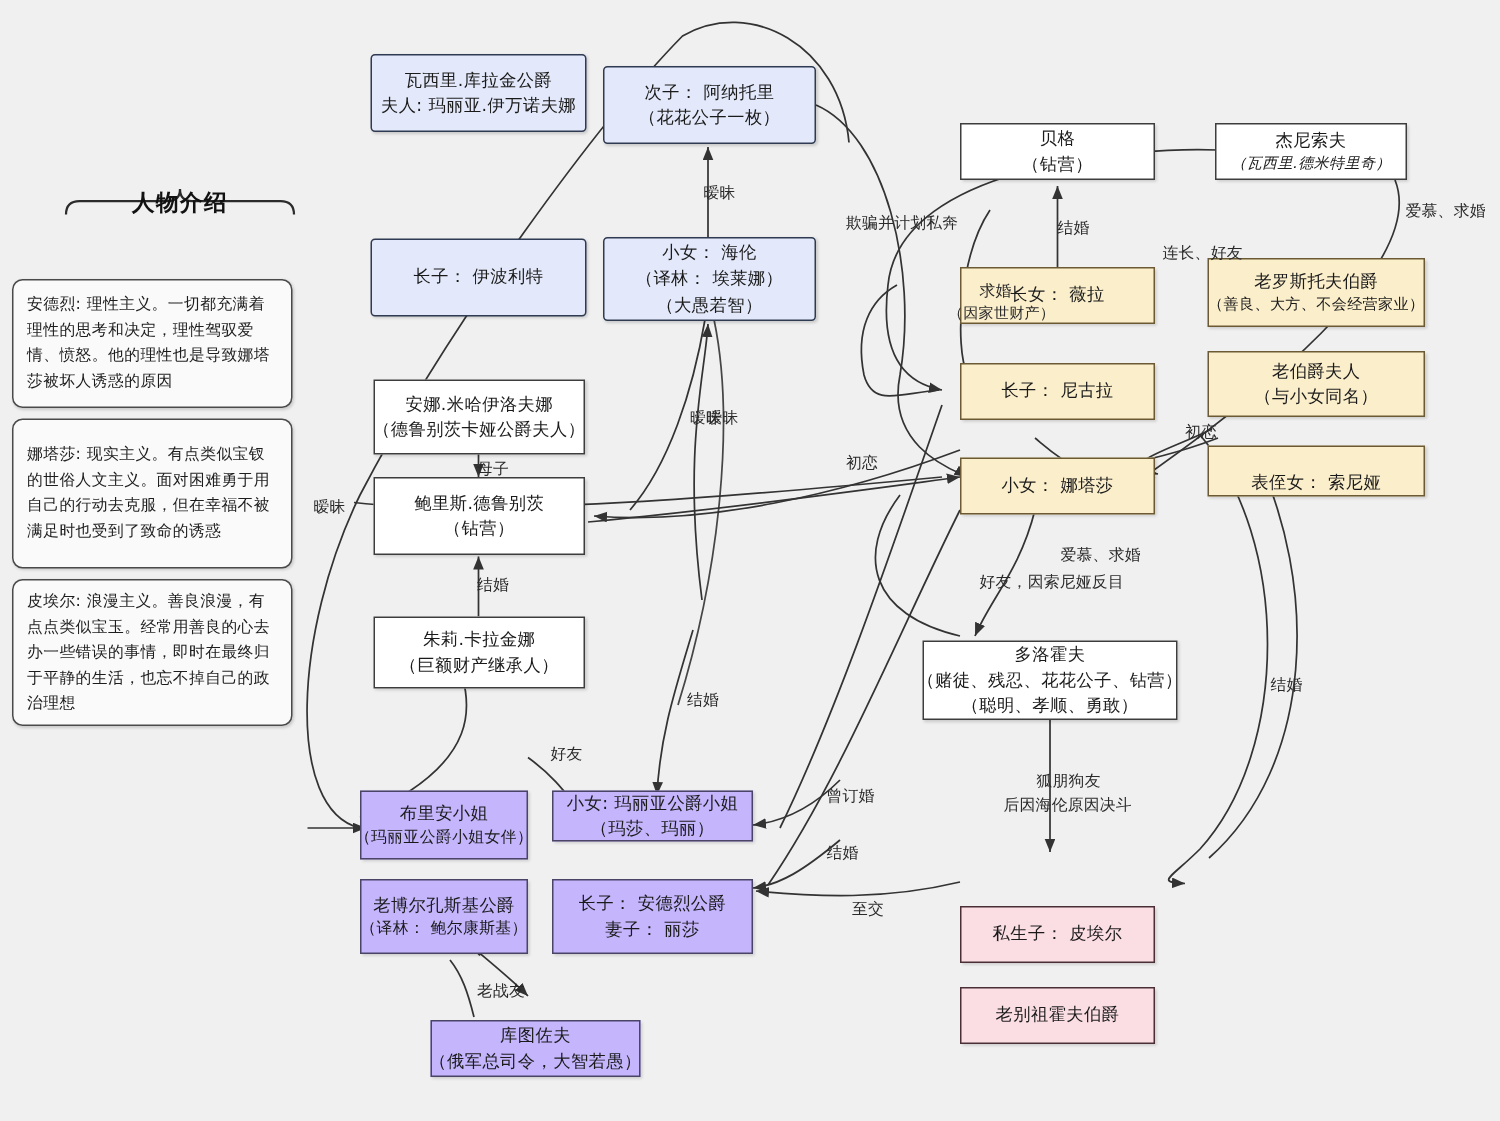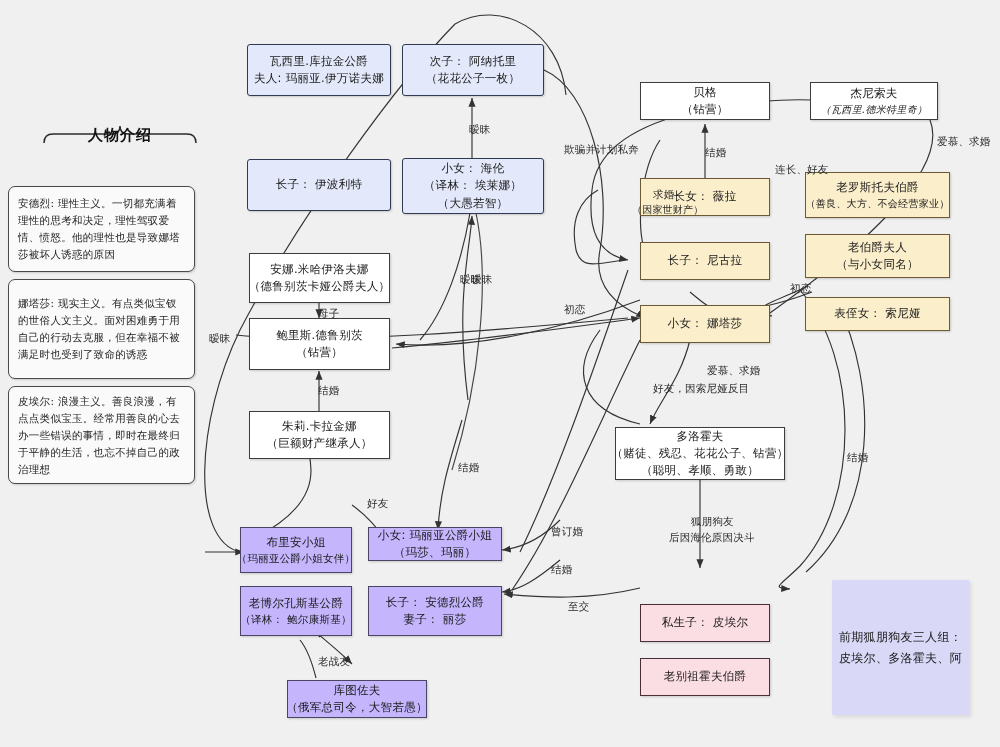--- a/index.html
+++ b/index.html
@@ -140,21 +140,21 @@
   <div class="node n-note" style="left:8px;top:186px;width:187px;height:86px;">
     <span class="ln" style="white-space:normal;">安德烈: 理性主义。一切都充满着理性的思考和决定，理性驾驭爱情、愤怒。他的理性也是导致娜塔莎被坏人诱惑的原因</span>
   </div>
   <div class="node n-note" style="left:8px;top:279px;width:187px;height:100px;">
     <span class="ln" style="white-space:normal;">娜塔莎: 现实主义。有点类似宝钗的世俗人文主义。面对困难勇于用自己的行动去克服，但在幸福不被满足时也受到了致命的诱惑</span>
   </div>
   <div class="node n-note" style="left:8px;top:386px;width:187px;height:98px;">
     <span class="ln" style="white-space:normal;">皮埃尔: 浪漫主义。善良浪漫，有点点类似宝玉。经常用善良的心去办一些错误的事情，即时在最终归于平静的生活，也忘不掉自己的政治理想</span>
   </div>
 
-  <div class="node n-blue" style="left:247px;top:44px;width:144px;height:52px;border-radius:3px;">
+  <div class="node n-blue" style="left:247px;top:36px;width:144px;height:52px;border-radius:3px;">
     <span class="ln">瓦西里.库拉金公爵</span>
     <span class="ln">夫人: 玛丽亚.伊万诺夫娜</span>
   </div>
 
   <div class="node n-blue" style="left:247px;top:159px;width:144px;height:52px;border-radius:3px;">
     <span class="ln">长子： 伊波利特</span>
   </div>
 
   <div class="node n-blue" style="left:402px;top:158px;width:142px;height:56px;border-radius:3px;">
     <span class="ln">小女： 海伦</span>
@@ -246,28 +246,24 @@
   <div class="node n-yellow" style="left:805px;top:172px;width:145px;height:46px;">
     <span class="ln">老罗斯托夫伯爵</span>
     <span class="ln" style="font-size:10px;">（善良、大方、不会经营家业）</span>
   </div>
 
   <div class="node n-yellow" style="left:805px;top:234px;width:145px;height:44px;">
     <span class="ln">老伯爵夫人</span>
     <span class="ln">（与小女同名）</span>
   </div>
 
-  <div class="node n-yellow" style="left:805px;top:297px;width:145px;height:34px;">
+  <div class="node n-yellow" style="left:805px;top:297px;width:145px;height:34px;justify-content:flex-end;">
     <span class="ln">表侄女： 索尼娅</span>
   </div>
 
-  <div class="node n-legend" style="left:832px;top:580px;width:137px;height:135px;">
-    <span class="ln">前期狐朋狗友三人组：</span>
-    <span class="ln">皮埃尔、多洛霍夫、阿</span>
-  </div>
 
   <div class="elabel" style="left:456px;top:122px;">暧昧</div>
   <div class="elabel" style="left:305px;top:306px;">母子</div>
   <div class="elabel" style="left:305px;top:383px;">结婚</div>
   <div class="elabel" style="left:196px;top:331px;">暧昧</div>
   <div class="elabel" style="left:447px;top:272px;">暧昧</div>
   <div class="elabel" style="left:458px;top:272px;">暧昧</div>
   <div class="elabel" style="left:551px;top:142px;">欺骗并计划私奔</div>
   <div class="elabel" style="left:692px;top:145px;">结婚</div>
   <div class="elabel" style="left:640px;top:187px;">求婚</div>

